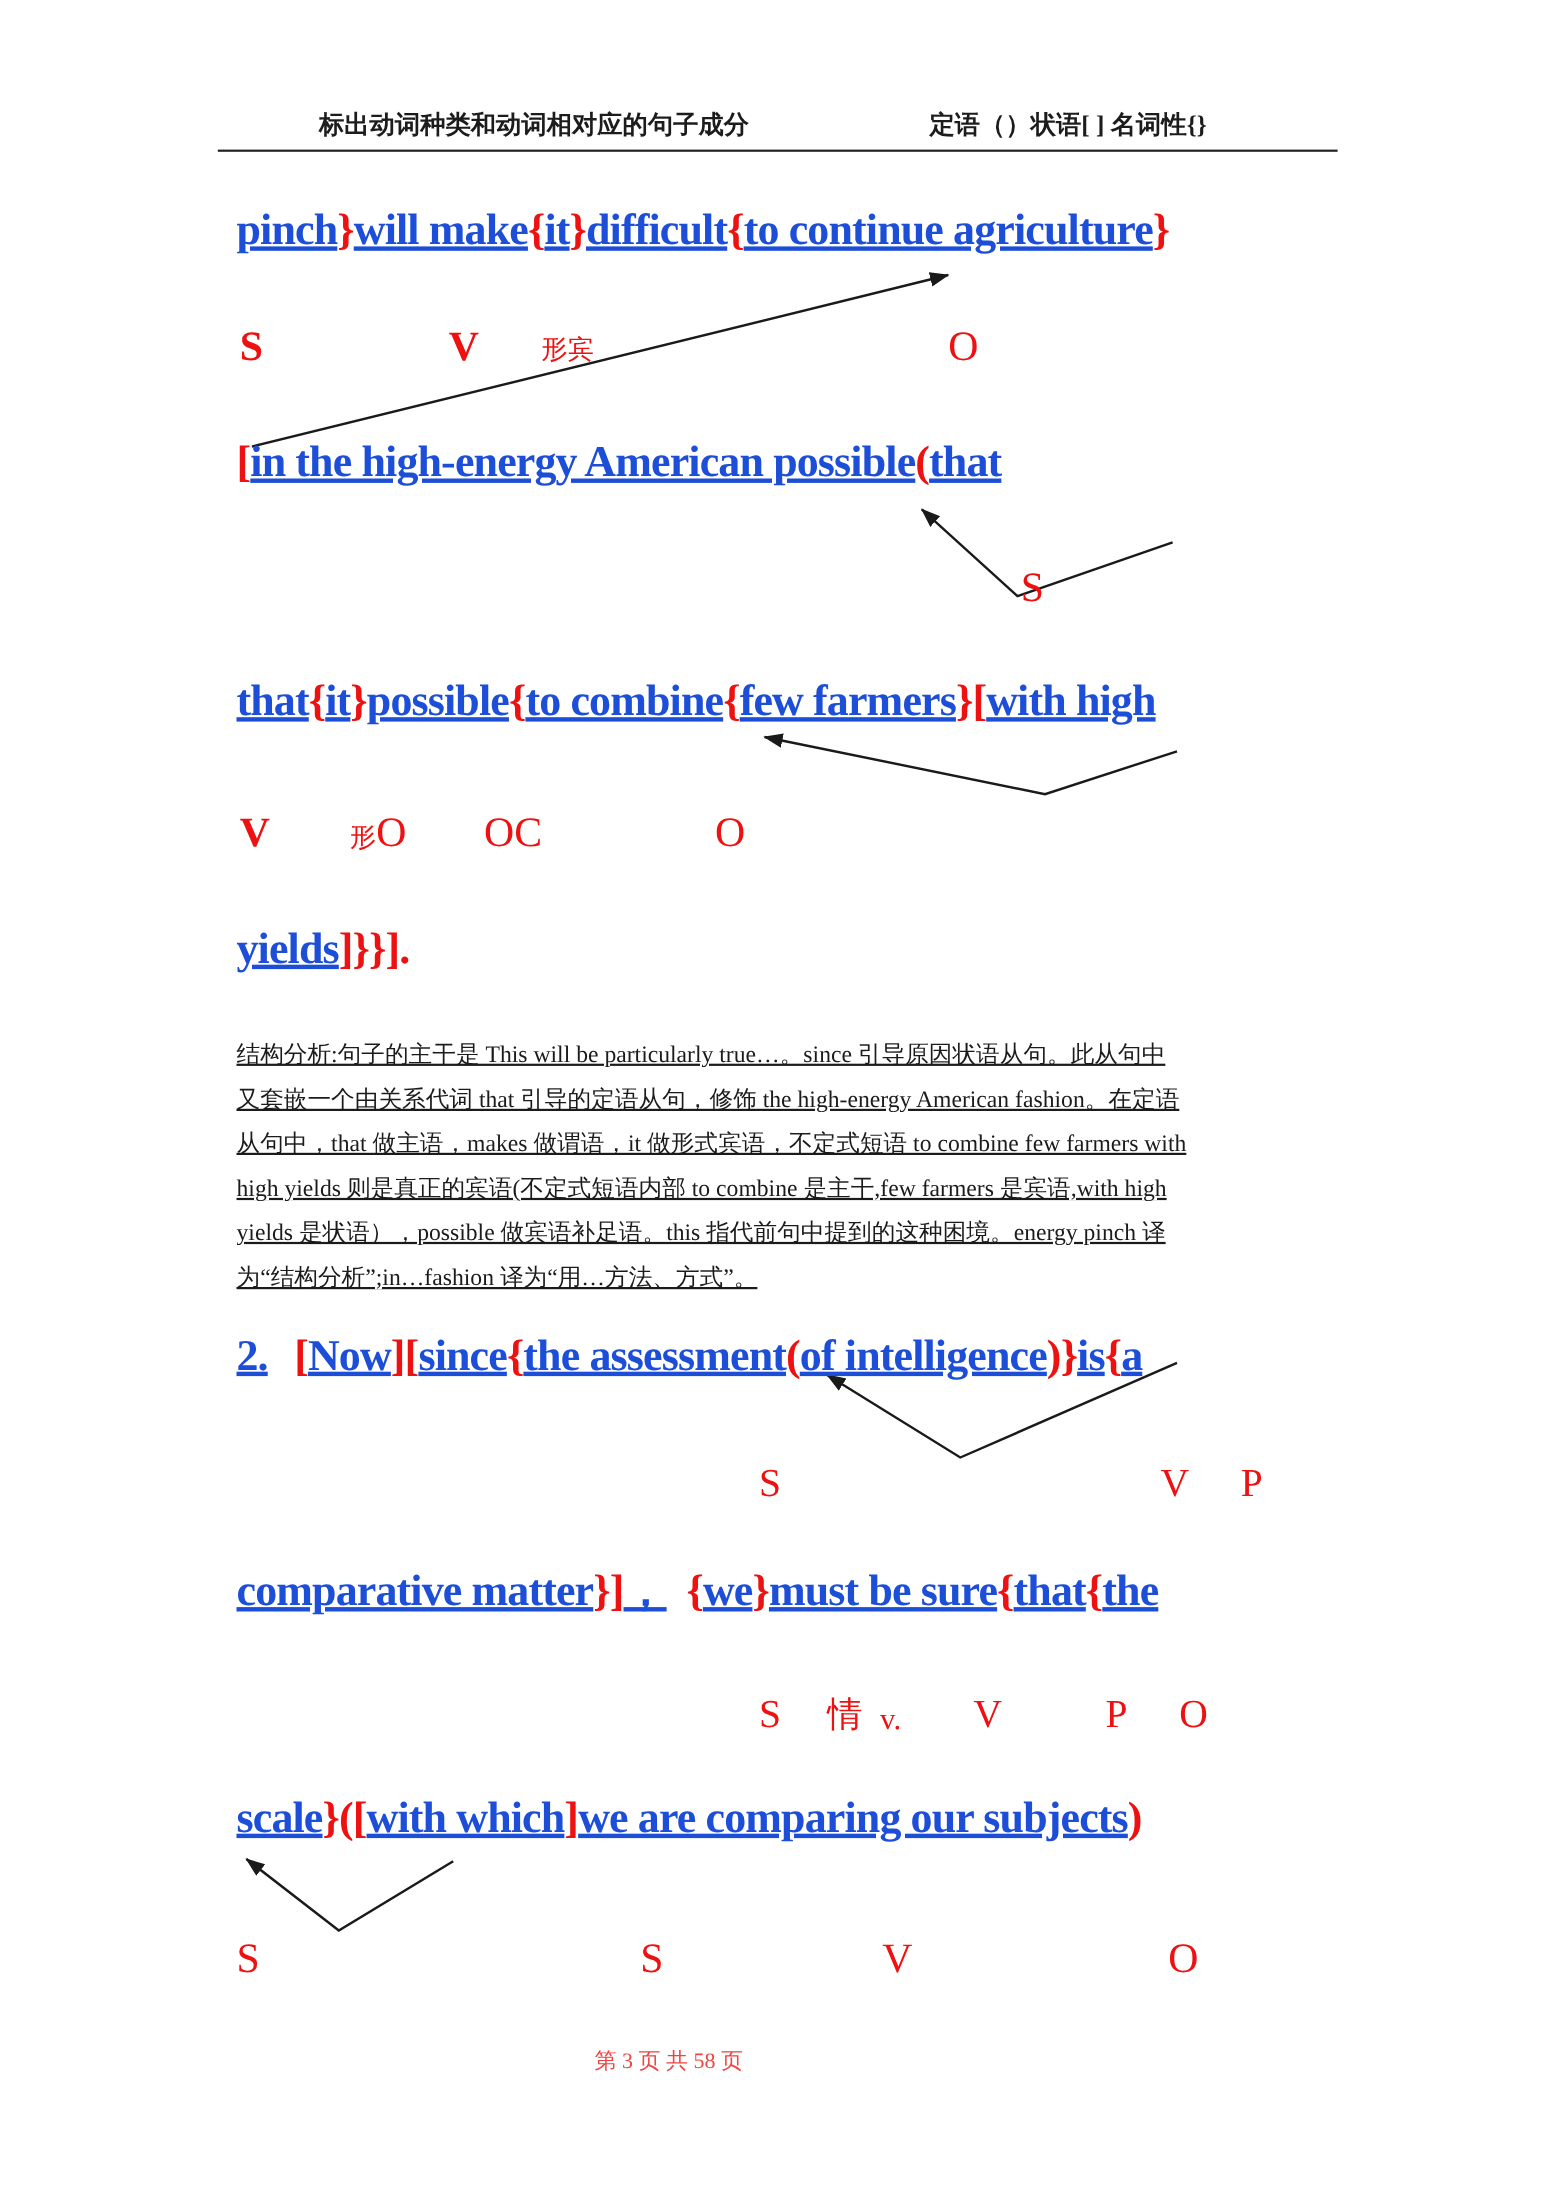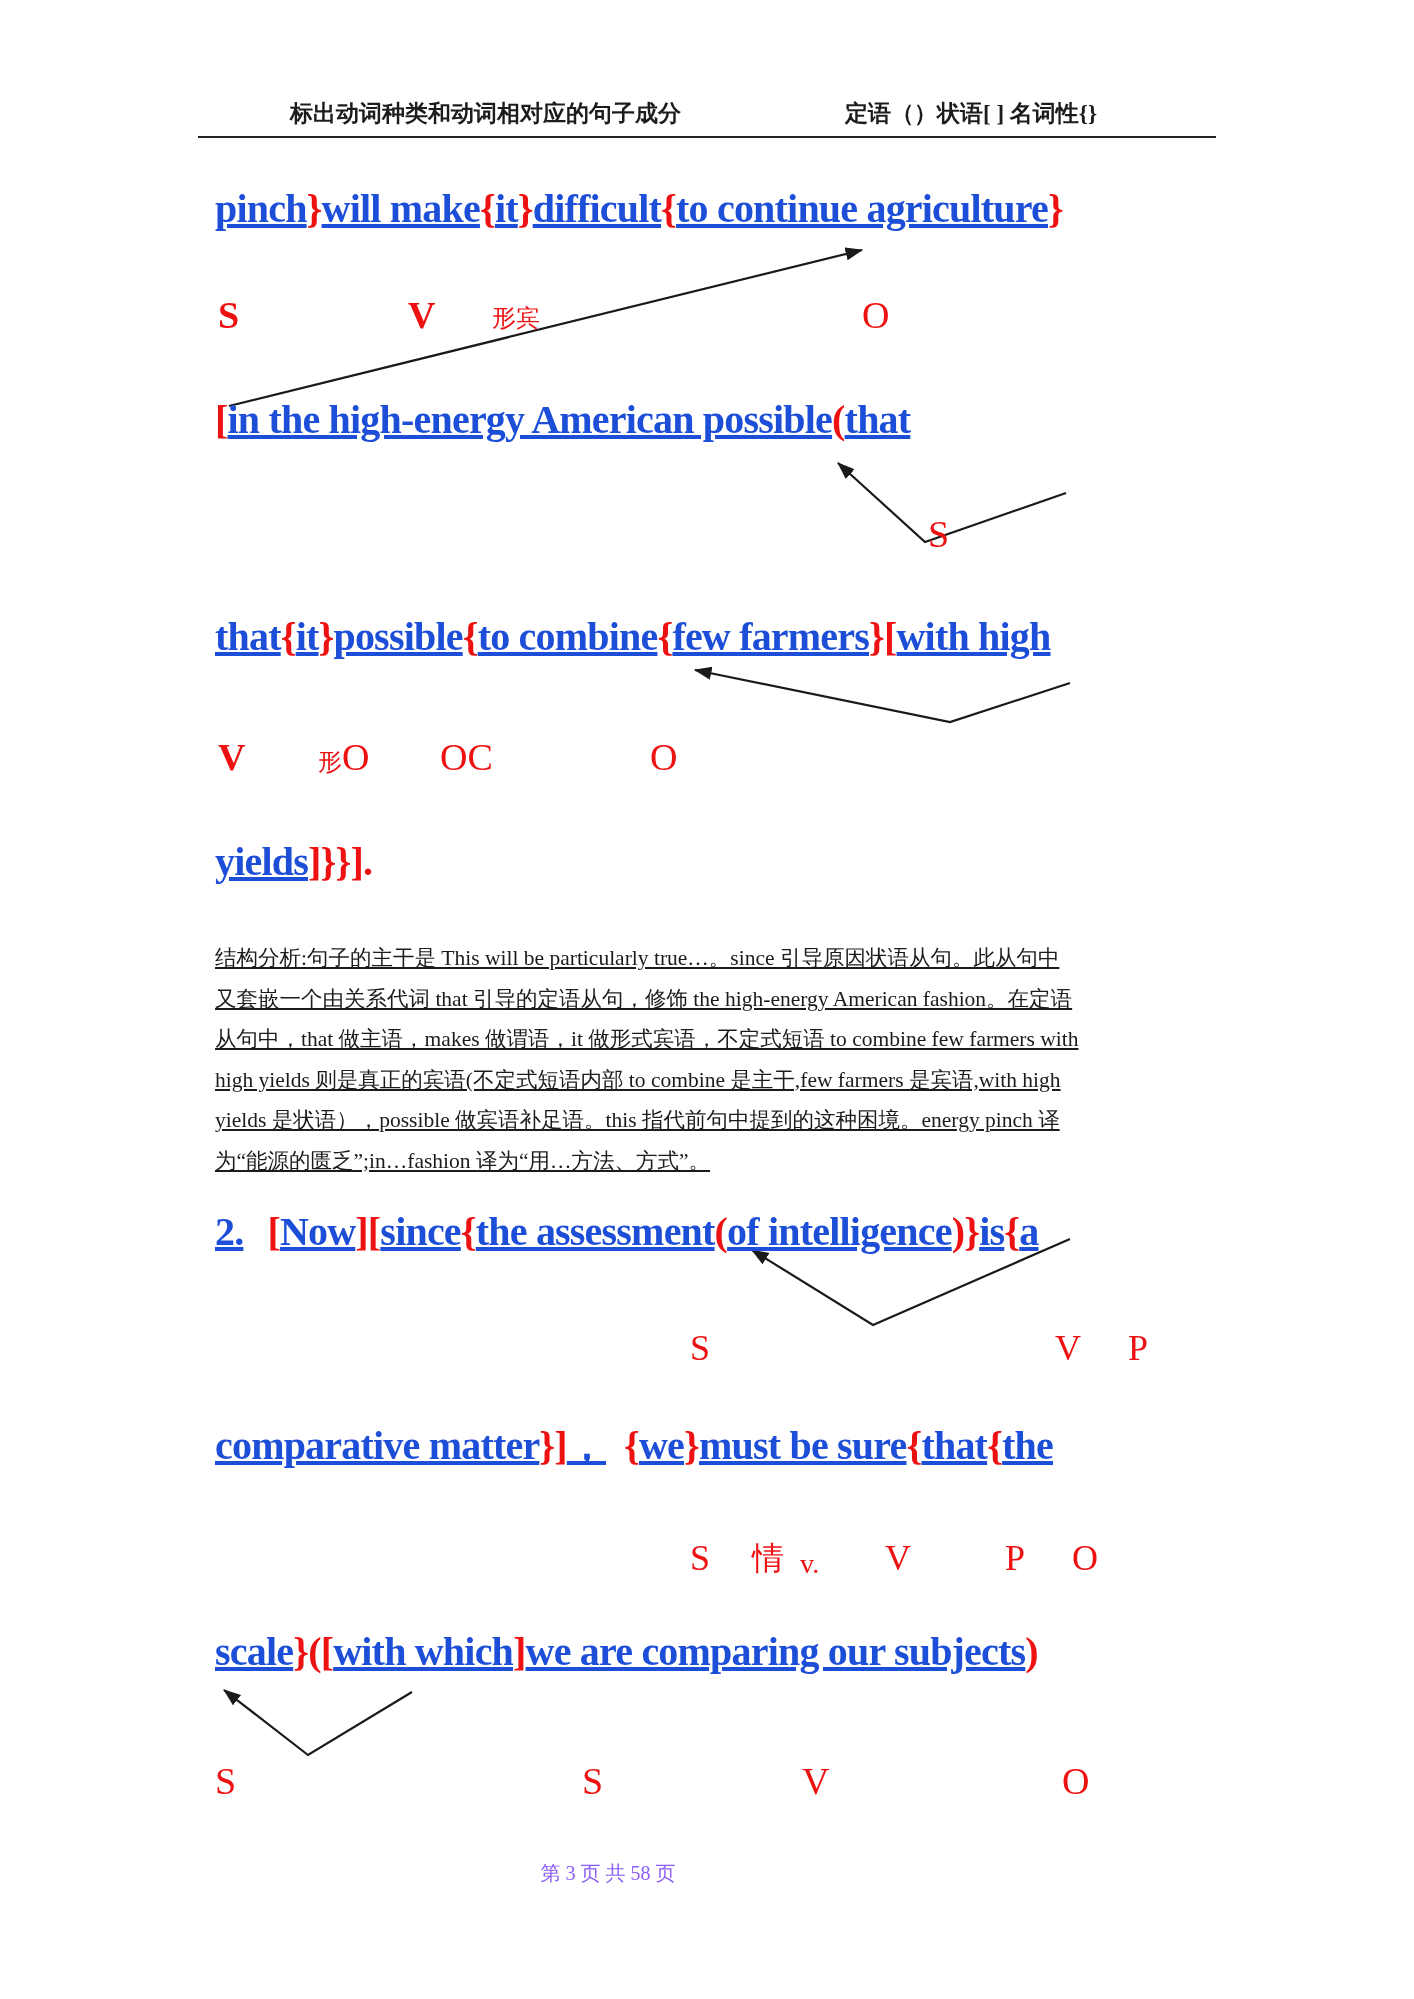--- a/index.html
+++ b/index.html
@@ -23,21 +23,21 @@
   .lbl.b{font-weight:bold;}
   .cjk{font-size:24px;}
   .cjk-big{font-size:32px;}
   .vsmall{font-size:28px;}
   
   .para{position:absolute;left:215px;top:938px;width:1000px;color:#1b1b1b;
         font-size:21.5px;text-decoration:underline;}
   .para .pline{height:40.5px;line-height:40.5px;white-space:nowrap;}
   
   .footer{position:absolute;left:0;top:1860px;width:1216px;text-align:center;
-          font-size:20px;color:#8b5cf6;}
+          font-size:20px;color:#ef4444;}
 </style>
 </head>
 <body>
 
 <div class="page">
 
   <svg class="overlay" viewBox="0 0 1414 1999">
     <defs>
       <marker id="ah" markerWidth="12" markerHeight="12" refX="7.5" refY="3" orient="auto">
         <path d="M0,0 L8,3 L0,6 z" fill="#1a1a1a"></path>
@@ -75,21 +75,21 @@
   <span class="lbl" style="left:650px;top:738px;">O</span>
 
   <div class="bigline" style="top:838px;"><span class="k">yields</span><span class="r">]}}].</span></div>
 
   <div class="para">
     <div class="pline">结构分析:句子的主干是 This will be particularly true…。since 引导原因状语从句。此从句中</div>
     <div class="pline">又套嵌一个由关系代词 that 引导的定语从句，修饰 the high-energy American fashion。在定语</div>
     <div class="pline">从句中，that 做主语，makes 做谓语，it 做形式宾语，不定式短语 to combine few farmers with</div>
     <div class="pline">high yields 则是真正的宾语(不定式短语内部 to combine 是主干,few farmers 是宾语,with high</div>
     <div class="pline">yields 是状语），possible 做宾语补足语。this 指代前句中提到的这种困境。energy pinch 译</div>
-    <div class="pline">为“能源的匮乏”;in…fashion 译为“用…方法、方式”。</div>
+    <div class="pline">为“结构分析”;in…fashion 译为“用…方法、方式”。</div>
   </div>
 
   <div class="bigline" style="top:1208px;"><span class="k num">2.</span><span class="r">[</span><span class="k">Now</span><span class="r">][</span><span class="k">since</span><span class="r">{</span><span class="k">the assessment</span><span class="r">(</span><span class="k">of intelligence</span><span class="r">)}</span><span class="k">is</span><span class="r">{</span><span class="k">a</span></div>
 
   <span class="lbl" style="left:690px;top:1330px;font-size:36px;">S</span>
   <span class="lbl" style="left:1055px;top:1330px;font-size:36px;">V</span>
   <span class="lbl" style="left:1128px;top:1330px;font-size:36px;">P</span>
 
   <div class="bigline" style="top:1418px;"><span class="k">comparative matter</span><span class="r">}]</span><span class="k">，</span><span class="r gap">{</span><span class="k">we</span><span class="r">}</span><span class="k">must be sure</span><span class="r">{</span><span class="k">that</span><span class="r">{</span><span class="k">the</span></div>
 

